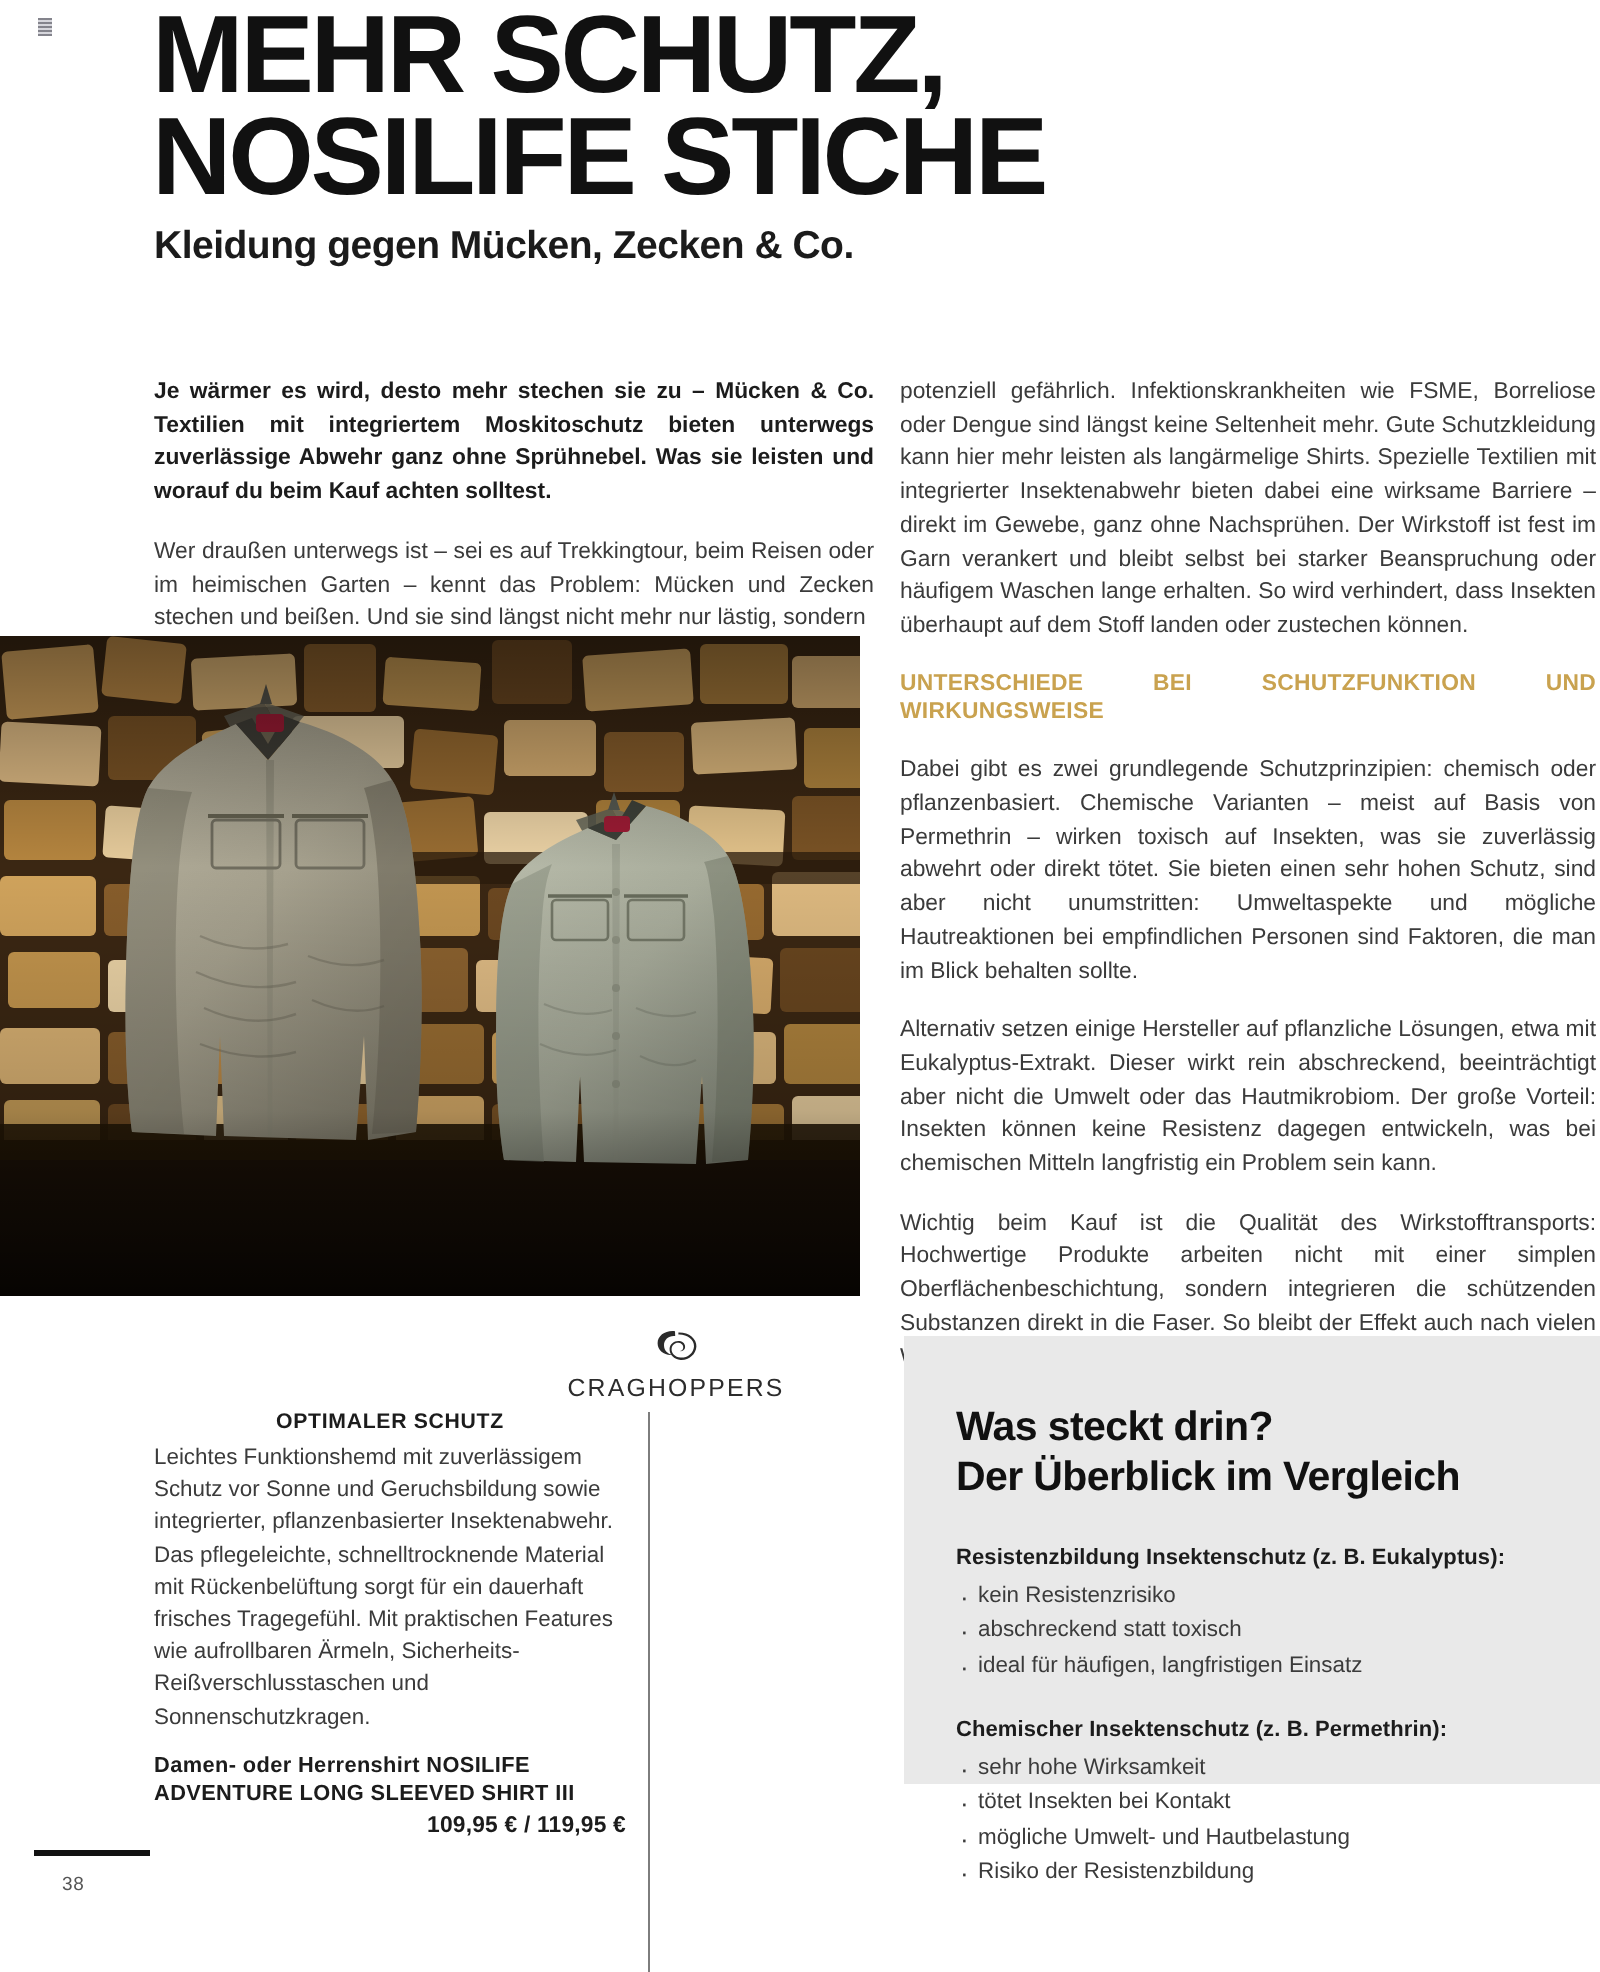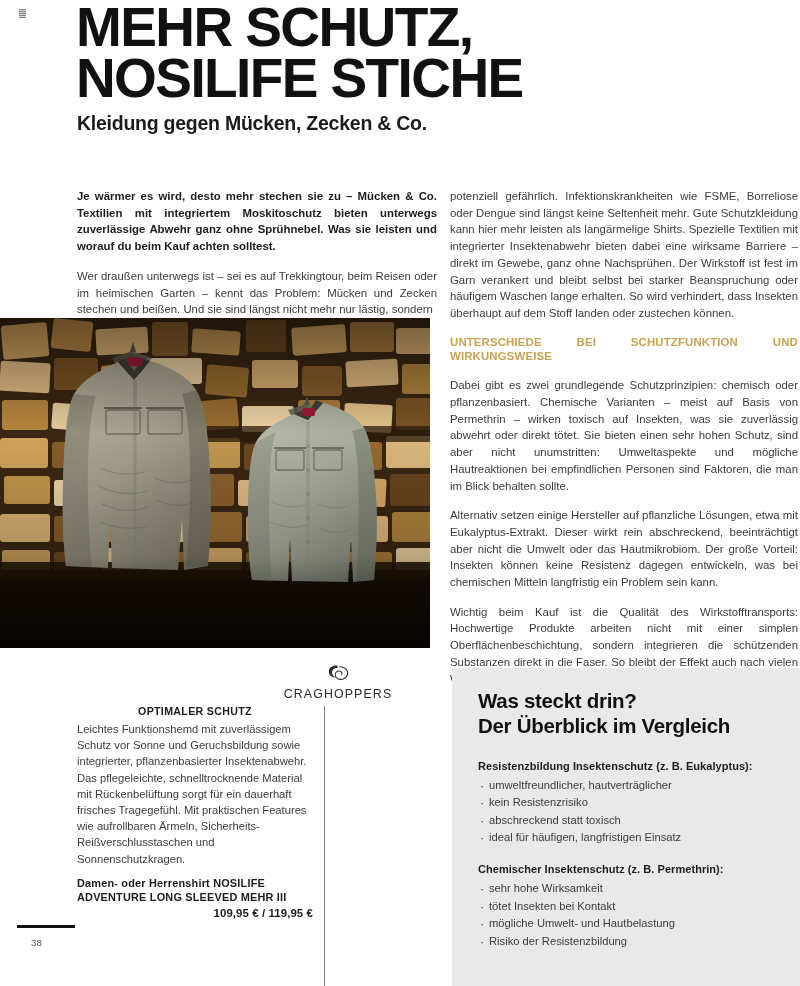--- a/index.html
+++ b/index.html
@@ -73,22 +73,22 @@
   }
   .product .price {
     font-size:11.4px; font-weight:700; color:#1c1c1c;
     text-align:right; margin-top:2px; letter-spacing:0.1px;
   }
 
   .vrule { position:absolute; left:324px; top:706px; width:1px; height:280px; background:#7d7d7d; }
 
   
   .infobox {
-    position:absolute; left:452px; top:668px; width:348px; height:318px;
-    background:#e9e9e9; padding:20px 26px 0 26px;
+    position:absolute; left:452px; top:668px; width:348px; height:224px;
+    background:#e9e9e9; padding:33px 26px 0 26px;
   }
   .infobox h2 {
     font-size:20.5px; font-weight:700; line-height:1.22;
     color:#111111; letter-spacing:-0.3px; margin:0 0 22px 0;
   }
   .infobox h2 span { display:block; }
   .ib-group { margin-bottom:17px; }
   .ib-group:last-child { margin-bottom:0; }
   .ib-title {
     font-size:11px; font-weight:700; color:#1c1c1c;
@@ -317,36 +317,35 @@
                C10.2 6.2 8.0 7.9 7.8 10.3 C7.55 13.3 10.1 15.8 13.3 16.0
                C17.3 16.25 21.0 13.3 21.2 9.3 C21.4 5.1 17.2 2.0 12.2 2.2 Z" fill="#2b2b2b"></path>
     </svg>
     <div class="brand-name">CRAGHOPPERS</div>
   </div>
 
   <div class="product">
     <h3>OPTIMALER SCHUTZ</h3>
     <p class="desc">Leichtes Funktionshemd mit zuverlässigem Schutz vor Sonne und Geruchsbildung sowie integrierter, pflanzenbasierter Insektenabwehr. Das pflegeleichte, schnelltrocknende Material mit Rückenbelüftung sorgt für ein dauerhaft frisches Tragegefühl. Mit praktischen Features wie aufrollbaren Ärmeln, Sicherheits-Reißverschlusstaschen und Sonnenschutzkragen.</p>
     <p class="pname">Damen- oder Herrenshirt NOSILIFE</p>
-    <p class="pname">ADVENTURE LONG SLEEVED MEHR III</p>
+    <p class="pname">ADVENTURE LONG SLEEVED SHIRT III</p>
     <div class="price">109,95 € / 119,95 €</div>
   </div>
 
   <div class="vrule"></div>
 
   <aside class="infobox">
     <h2>
       <span>Was steckt drin?</span>
       <span>Der Überblick im Vergleich</span>
     </h2>
 
     <div class="ib-group">
       <p class="ib-title">Resistenzbildung Insektenschutz (z. B. Eukalyptus):</p>
       <ul class="ib-list">
-        <li>umweltfreundlicher, hautverträglicher</li>
         <li>kein Resistenzrisiko</li>
         <li>abschreckend statt toxisch</li>
         <li>ideal für häufigen, langfristigen Einsatz</li>
       </ul>
     </div>
 
     <div class="ib-group">
       <p class="ib-title">Chemischer Insektenschutz (z. B. Permethrin):</p>
       <ul class="ib-list">
         <li>sehr hohe Wirksamkeit</li>

